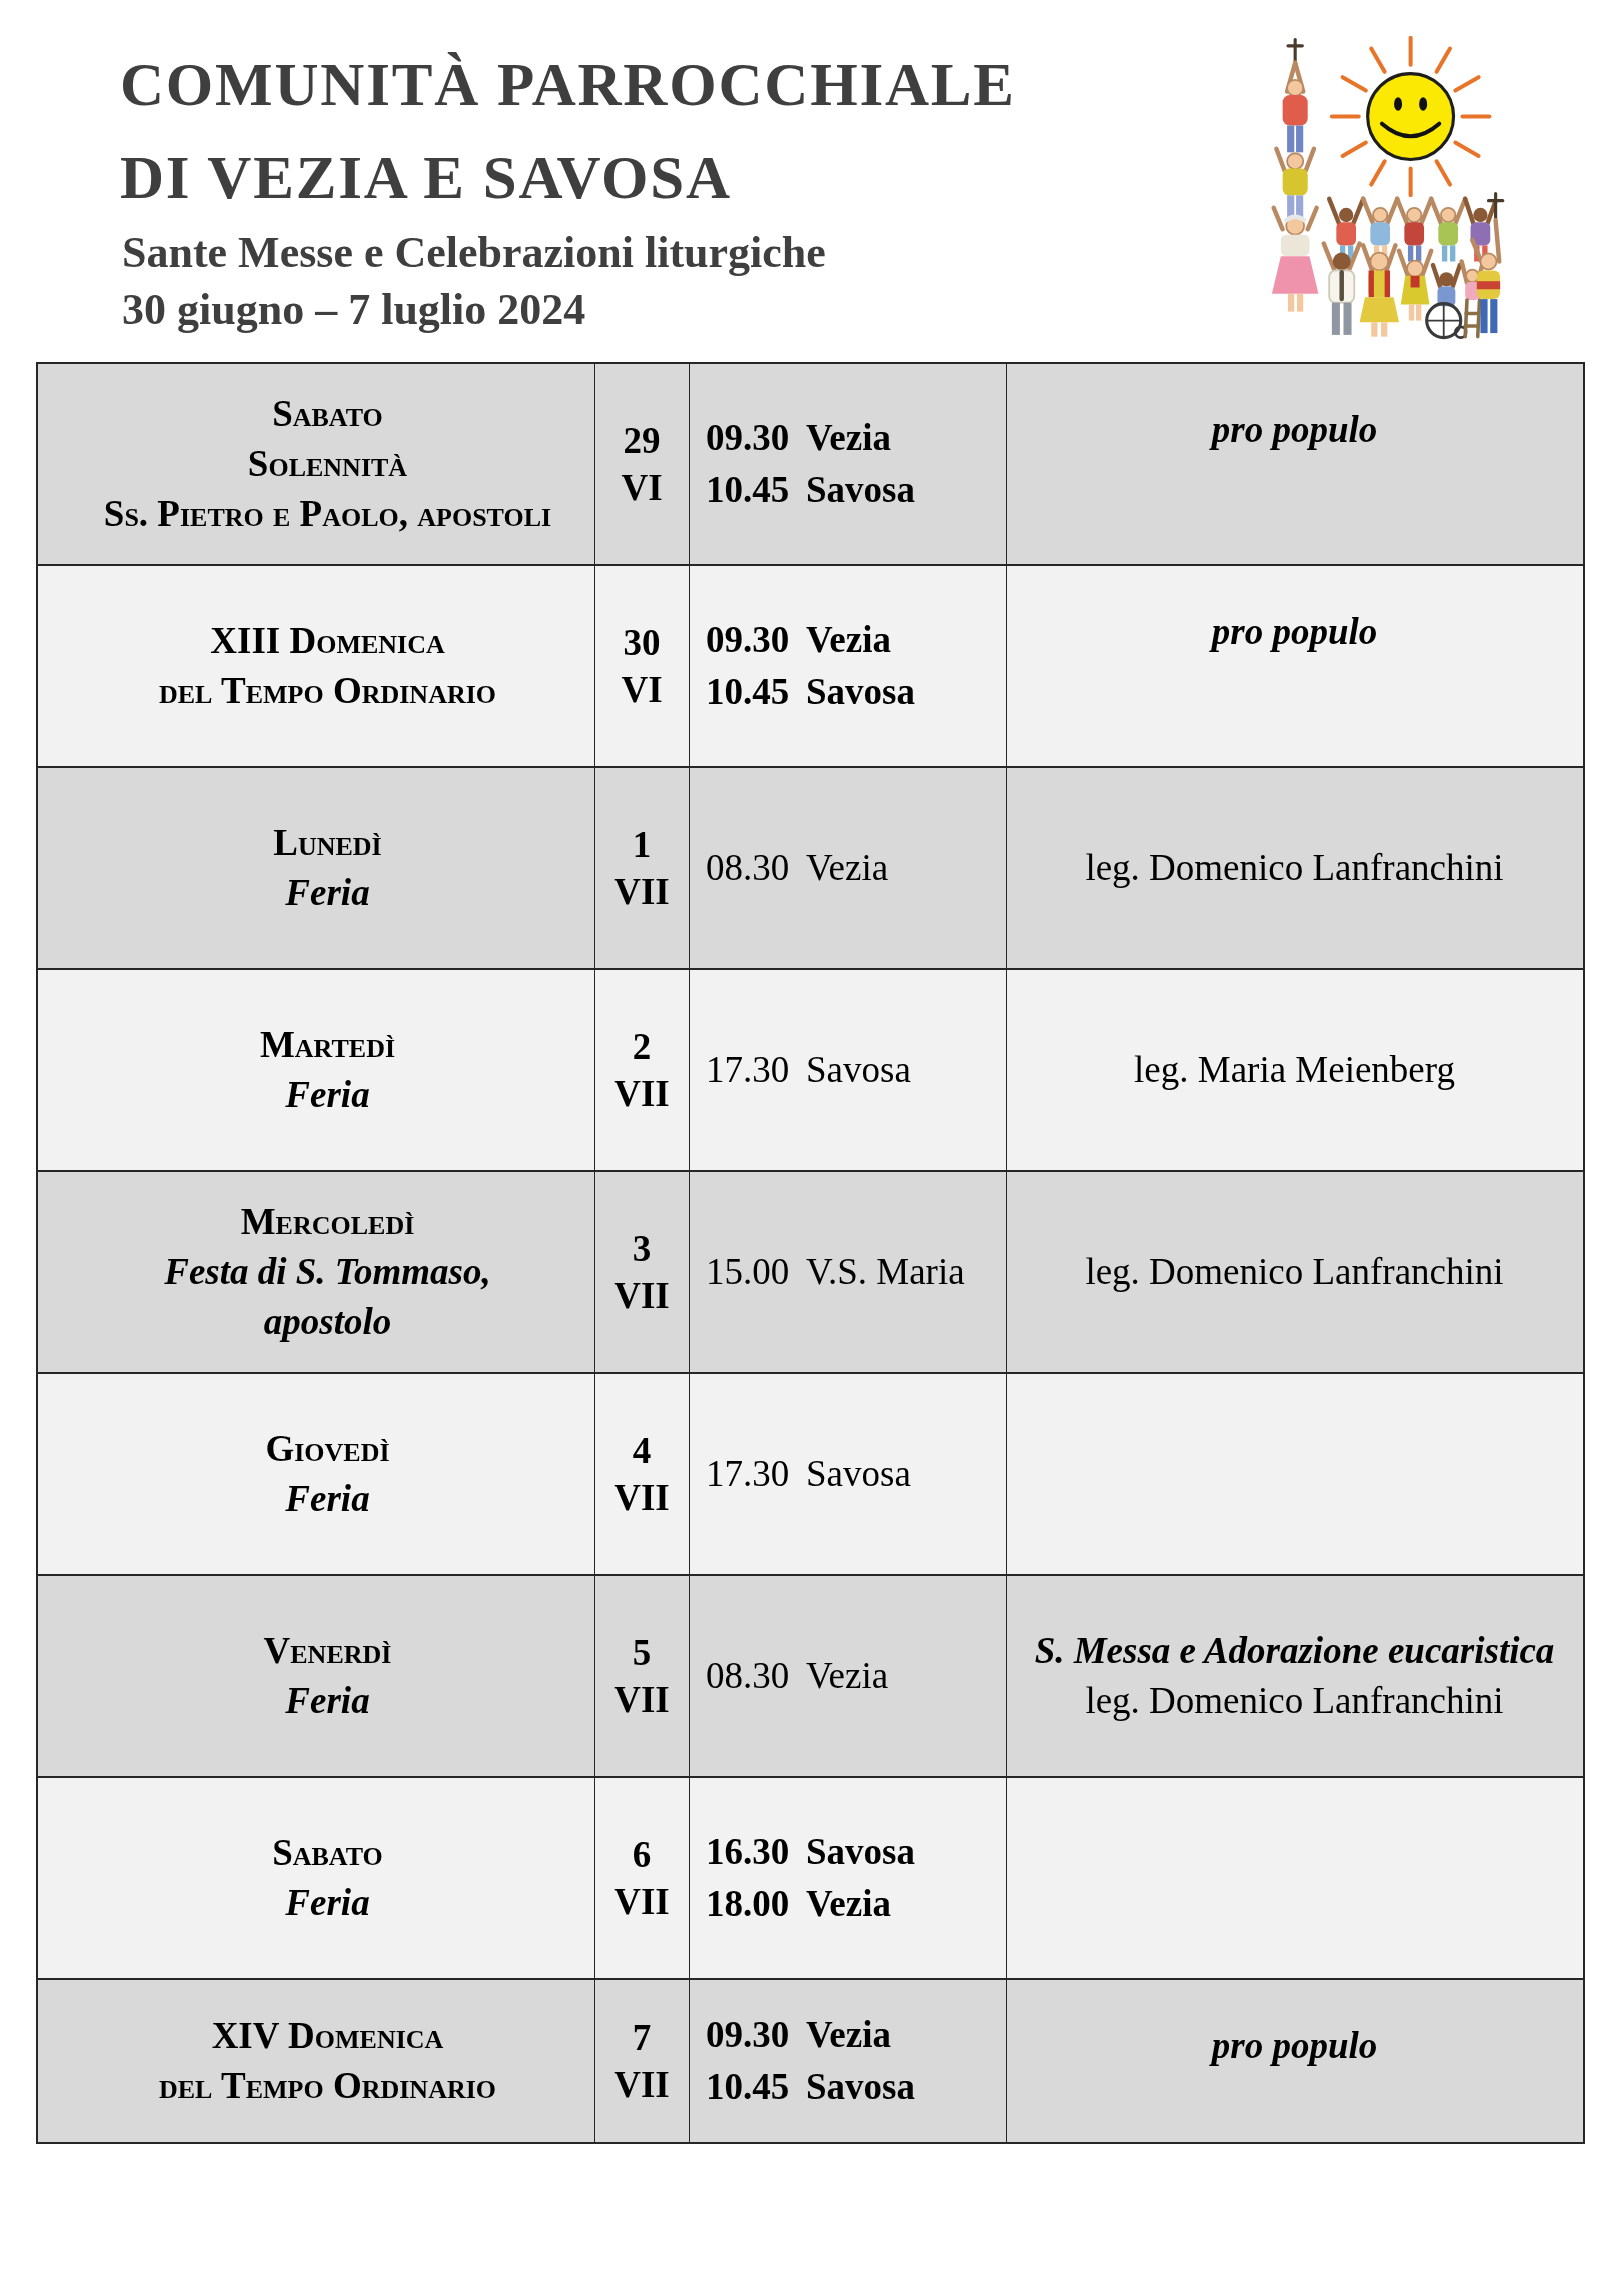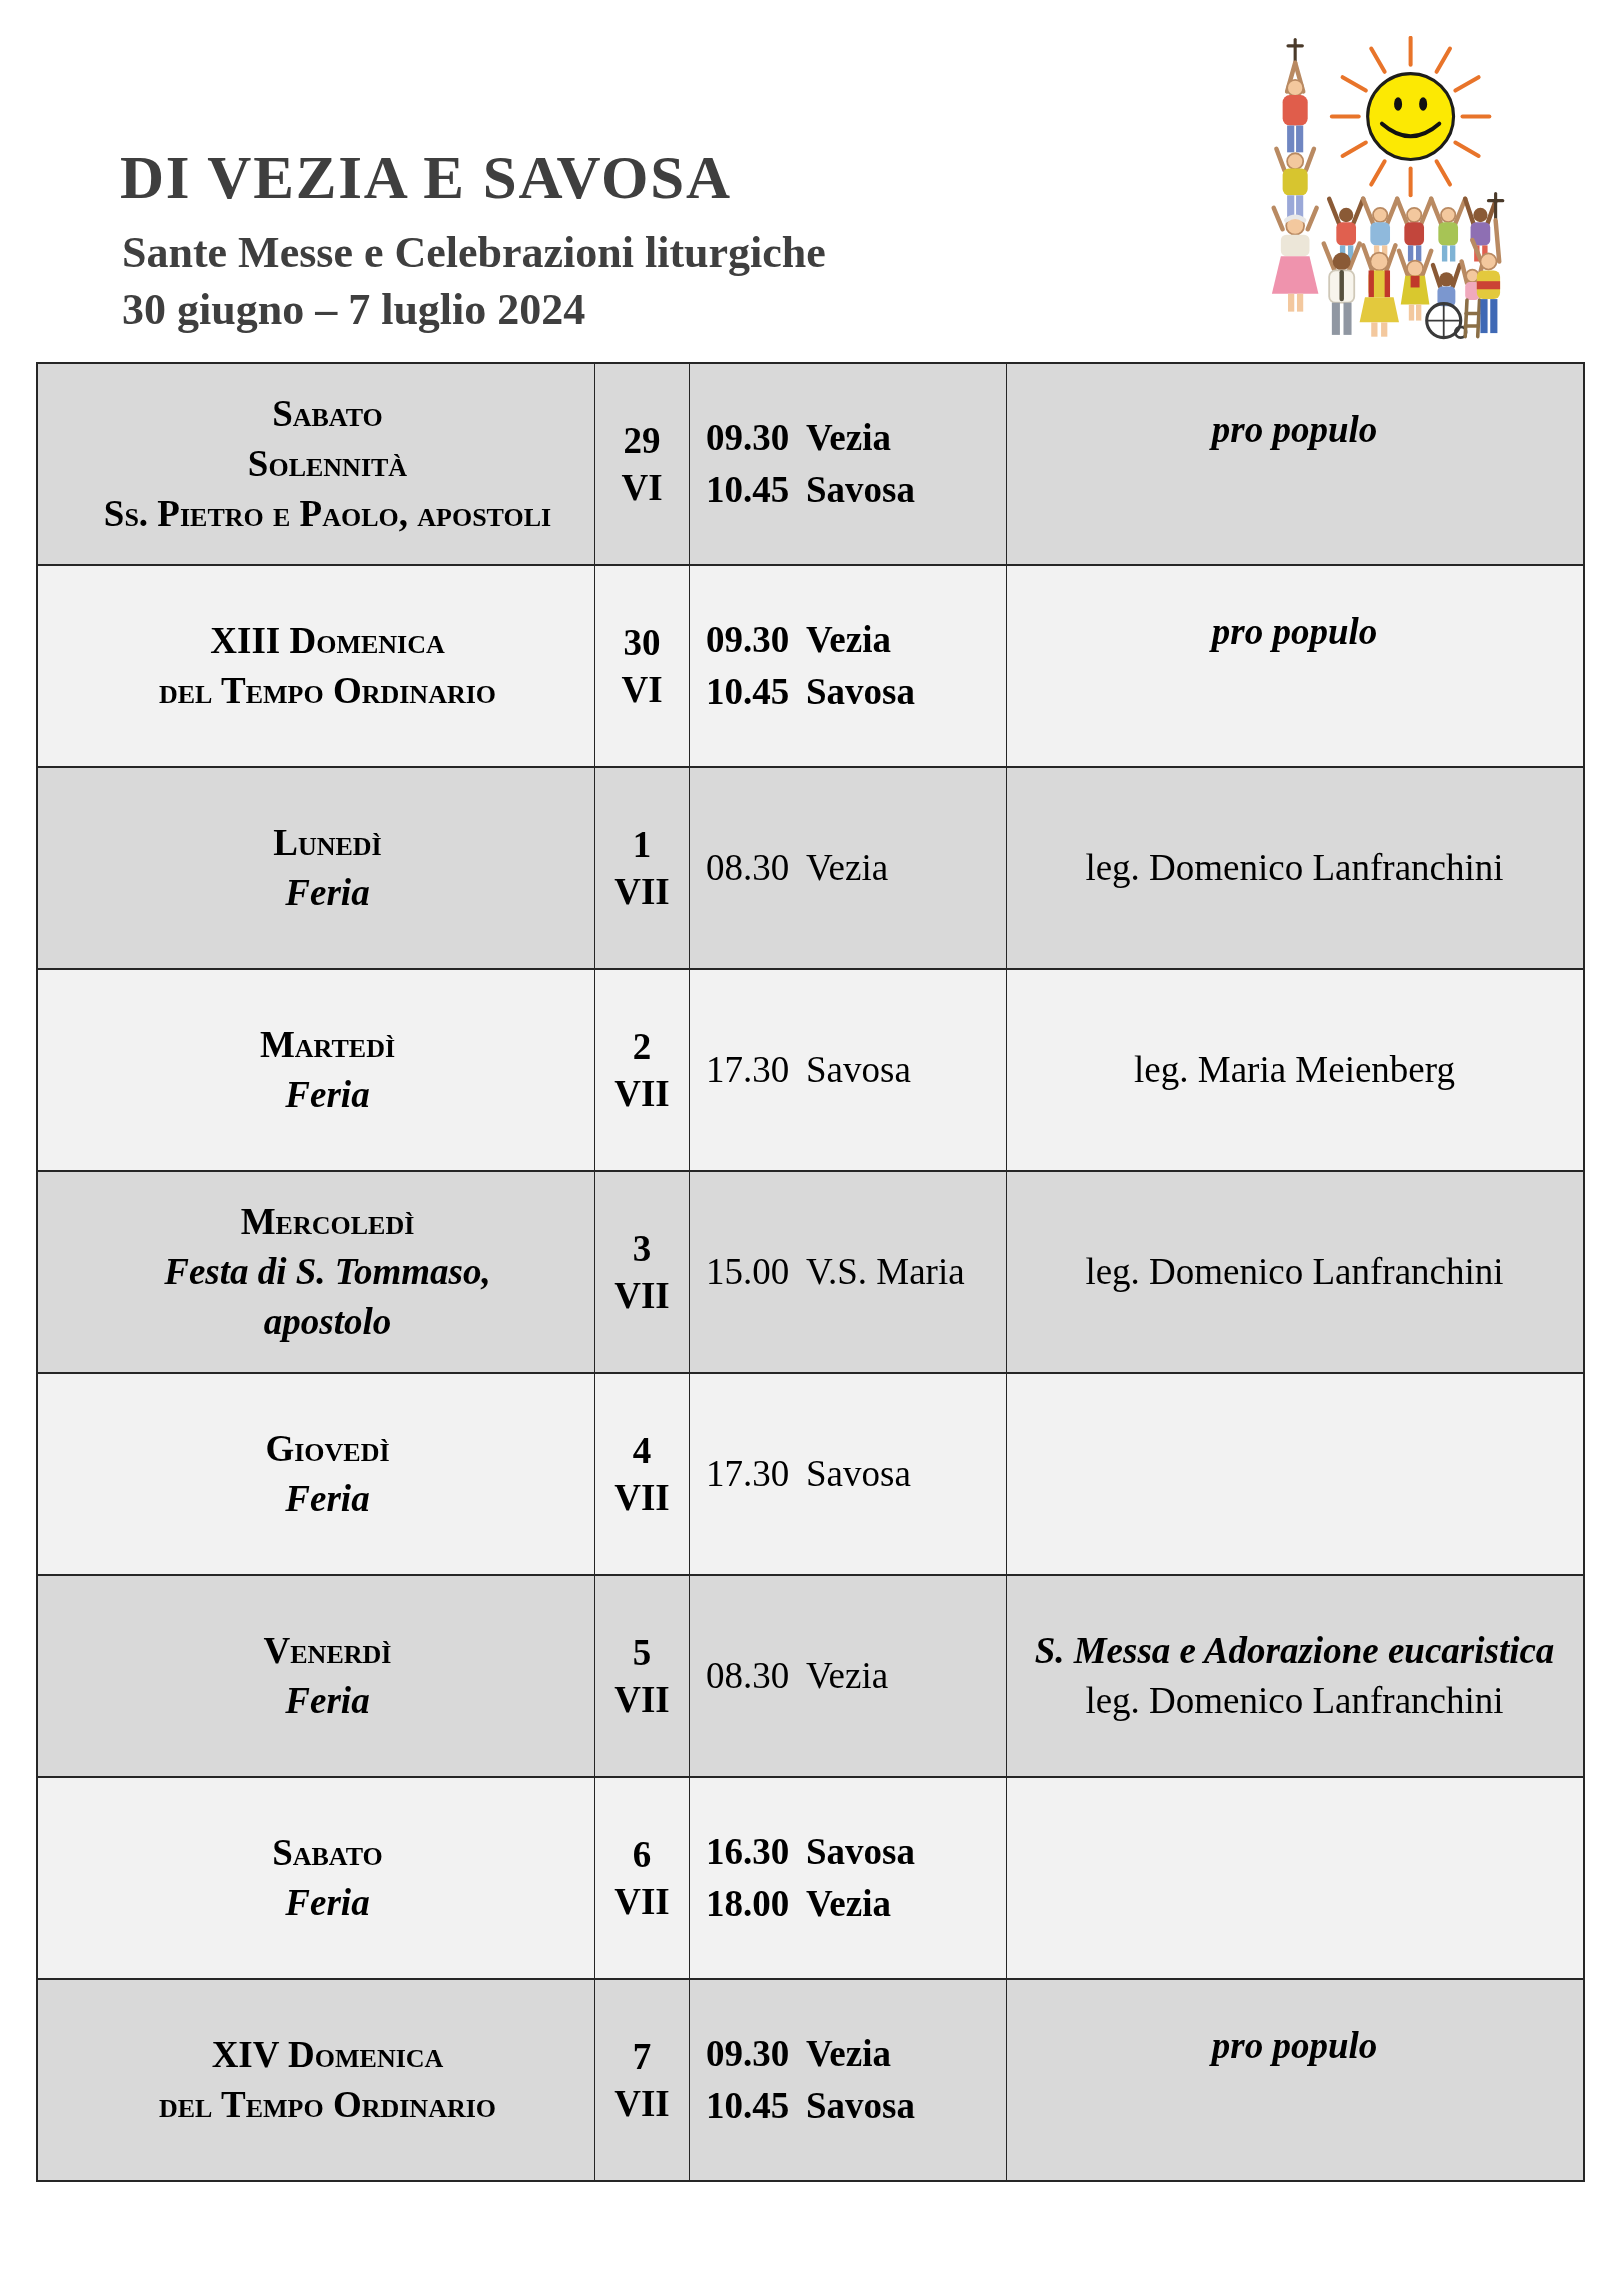--- a/index.html
+++ b/index.html
@@ -34,21 +34,21 @@
     position:absolute;left:36px;top:362px;width:1549px;
     border:2.7px solid var(--border);
     background:#fff;
   }
   .row{
     display:grid;
     grid-template-columns:557px 95px 317px 575px;
     height:202px;
     border-bottom:2.7px solid var(--border);
   }
-  .row:last-child{border-bottom:none;height:200px}
+  .row:last-child{border-bottom:none;height:162px}
   .row.gray{background:var(--row-dark)}
   .row.light{background:var(--row-light)}
   .cell{
     border-right:1.8px solid var(--border);
     display:flex;flex-direction:column;justify-content:center;
     font-size:37px;line-height:50px;
   }
   .cell:last-child{border-right:none}
 
   .day-cell{padding-left:23px;align-items:center}
@@ -63,21 +63,21 @@
   .time-line .t{min-width:100px}
 
   .intent-cell{align-items:center;text-align:left;padding:0 18px}
   .intent-cell.top{justify-content:flex-start;padding-top:41px}
   .il.bold-italic{font-weight:bold;font-style:italic}
   .il.regular{font-weight:normal}
 </style>
 </head>
 <body>
 
-<div class="title"><br><span>DI VEZIA E SAVOSA</span></div>
+<div class="title"><span>COMUNITÀ PARROCCHIALE</span><br><span>DI VEZIA E SAVOSA</span></div>
 
 <div class="subtitle"><span>Sante Messe e Celebrazioni liturgiche</span><br><span>30 giugno – 7 luglio 2024</span></div>
 
 <svg class="clipart" viewBox="0 0 318 352" aria-hidden="true">
 
   <g stroke-width="4.5" stroke-linecap="round" stroke="#e8742a">
     <line x1="235" y1="90" x2="265" y2="90"></line>
     <line x1="227" y1="119" x2="253" y2="134"></line>
     <line x1="206" y1="140" x2="221" y2="166"></line>
     <line x1="177" y1="148" x2="177" y2="178"></line>

